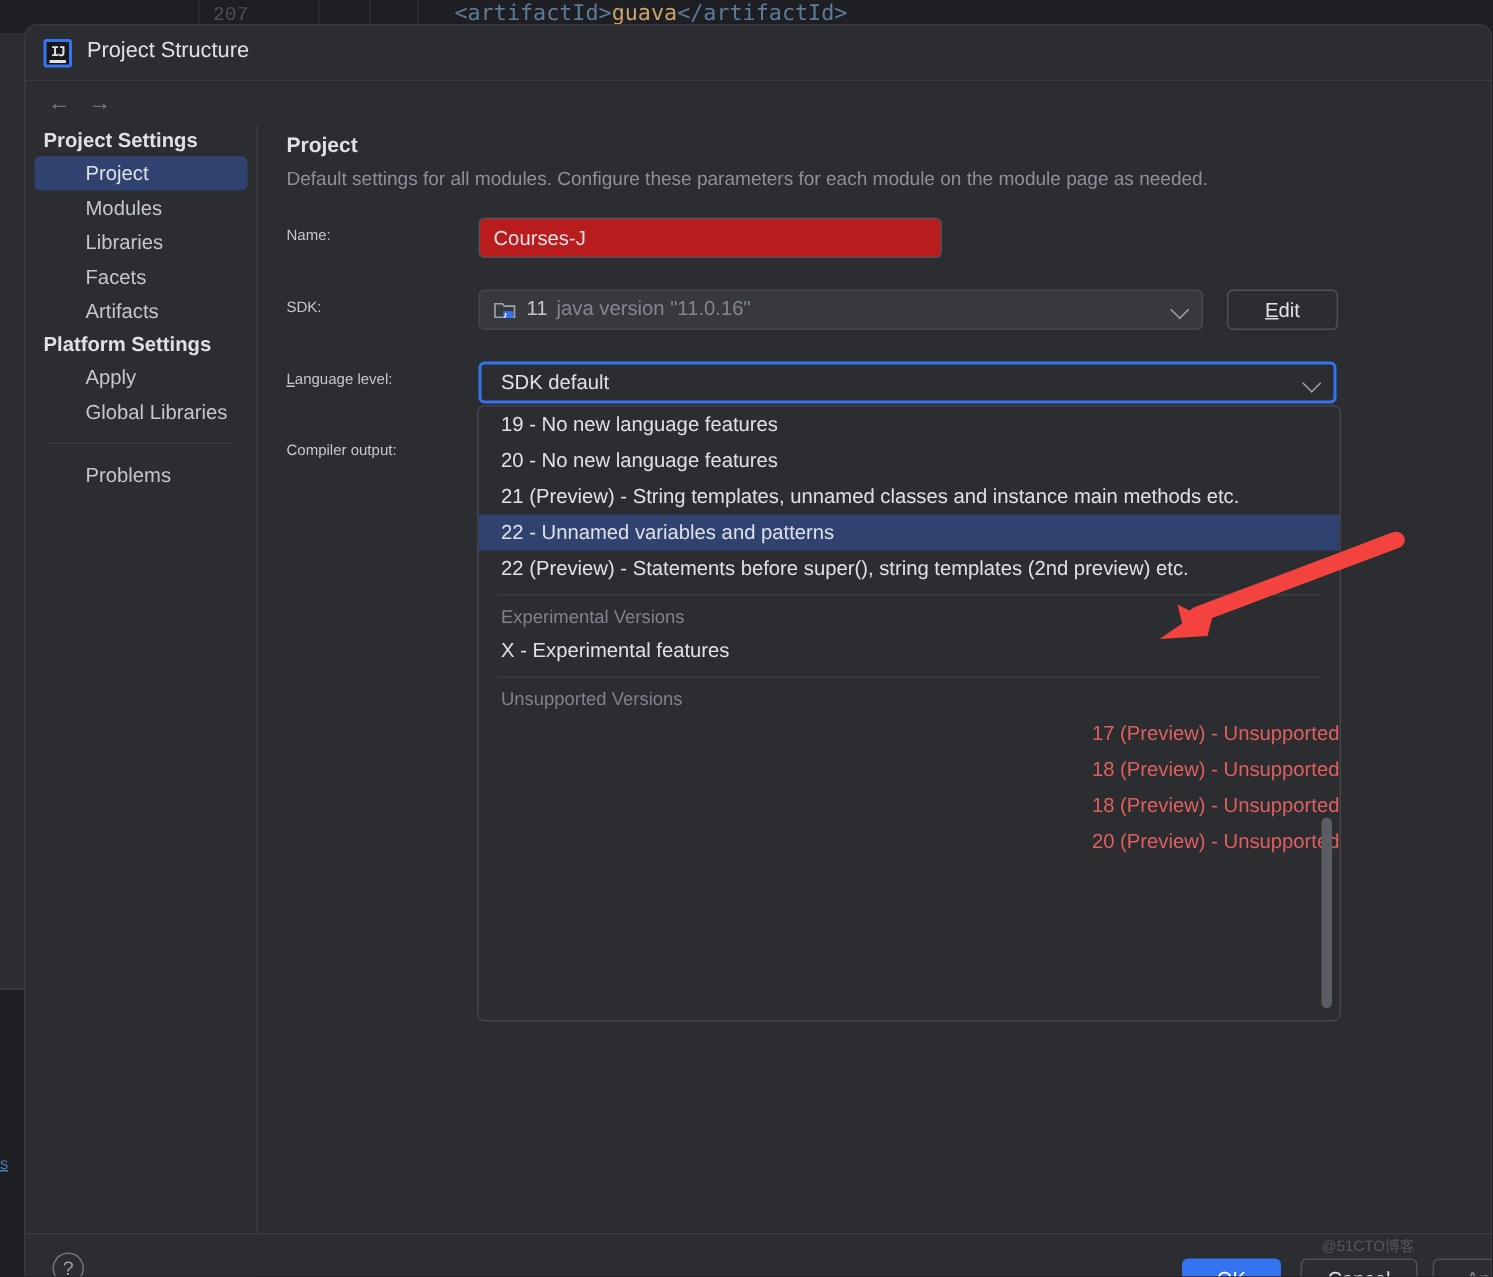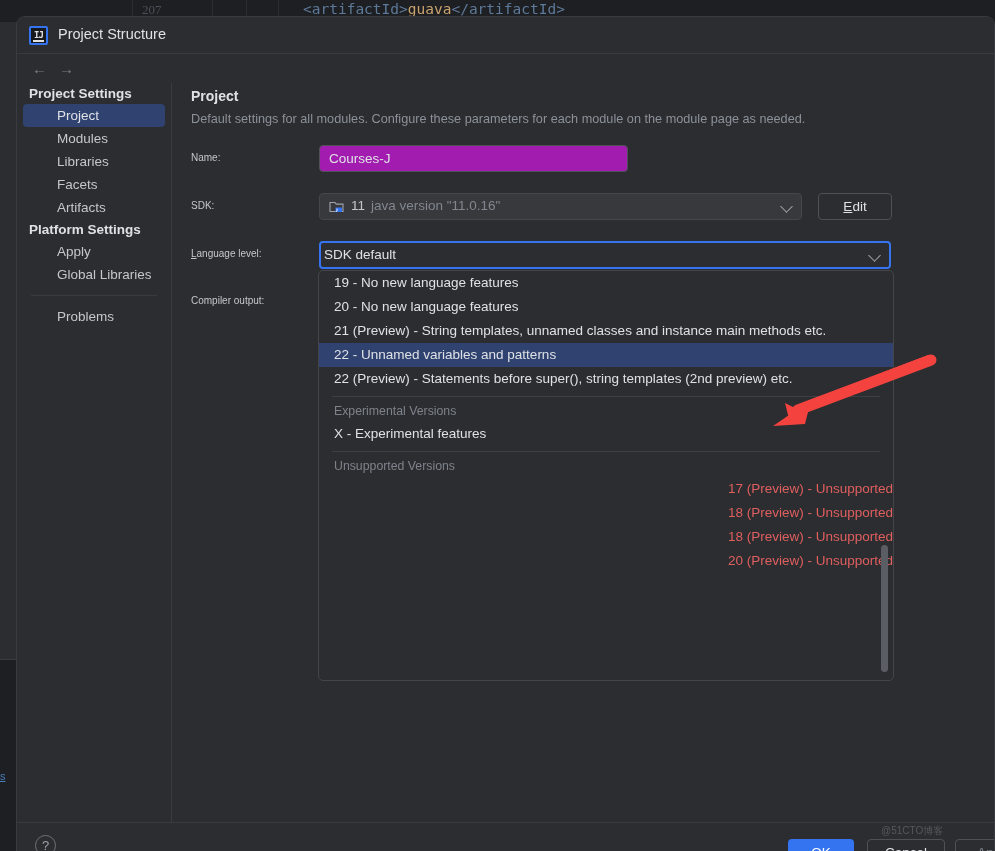--- a/index.html
+++ b/index.html
@@ -15,21 +15,21 @@
   .editor-bg {
     position: absolute; left: 0; top: 0; width: 995px; height: 22px;
     background: #1e1f22;
   }
   .editor-gutter {
     position: absolute; left: 0; top: 0; width: 133px; height: 22px;
     background: #1e1f22; border-right: 1px solid #2b2d30;
   }
   .editor-lineno {
     position: absolute; left: 142px; top: 2px;
-    font-family: Liberation Serif, serif; font-size: 13px; color: #4b5059;
+    font-family: Liberation Mono, monospace; font-size: 13px; color: #4b5059;
   }
   .editor-vsplit { position: absolute; top: 0; width: 1px; height: 22px; background: #2b2d30; }
   .editor-code {
     position: absolute; left: 303px; top: 1px;
     font-family: "DejaVu Sans Mono", monospace; font-size: 14.5px;
     color: #6a737d; white-space: pre;
   }
   .editor-code .tag { color: #5d7a9a; }
   .editor-code .val { color: #c9a26d; }
 
@@ -118,21 +118,21 @@
     position: absolute; font-size: 10px; color: #c4c7cc;
   }
   .lbl-name { left: 18px; top: 69px; }
   .lbl-sdk  { left: 18px; top: 117px; }
   .lbl-lang { left: 18px; top: 165px; }
   .lbl-comp { left: 18px; top: 212px; }
   .mn { text-decoration: underline; }
 
   .text-input {
     position: absolute; left: 146px; top: 62px; width: 309px; height: 27px;
-    background: #a21caf; border: 1px solid #4e5157; border-radius: 4px;
+    background: #b91c1c; border: 1px solid #4e5157; border-radius: 4px;
     color: #dfe1e5; font-size: 13.5px; padding-left: 9px; line-height: 25px;
   }
 
   .combo-sdk {
     position: absolute; left: 146px; top: 110px; width: 483px; height: 27px;
     background: #37393d; border: 1px solid #45474b; border-radius: 4px;
   }
   .combo-sdk .sdkicon {
     position: absolute; left: 9px; top: 5px; width: 16px; height: 16px;
   }
@@ -149,21 +149,21 @@
   }
   .btn-edit {
     position: absolute; left: 645px; top: 110px; width: 74px; height: 27px;
     background: #2b2d30; border: 1px solid #4e5157; border-radius: 4px;
     color: #dfe1e5; font-size: 13.5px; display: flex; align-items: center; justify-content: center;
   }
 
   .combo-lang {
     position: absolute; left: 146px; top: 158px; width: 572px; height: 28px;
     background: #2b2d30; border: 2px solid #3574f0; border-radius: 4px;
-    color: #dfe1e5; font-size: 13.5px; padding-left: 3px; line-height: 24px;
+    color: #dfe1e5; font-size: 13.5px; padding-left: 13px; line-height: 24px;
   }
 
   
   .popup {
     position: absolute; left: 145px; top: 187px; width: 576px; height: 411px;
     background: #2b2d30; border: 1px solid #43454a; border-radius: 5px;
     overflow: hidden;
   }
   .opt {
     height: 24px; line-height: 24px; font-size: 13.5px; color: #dfe1e5;

